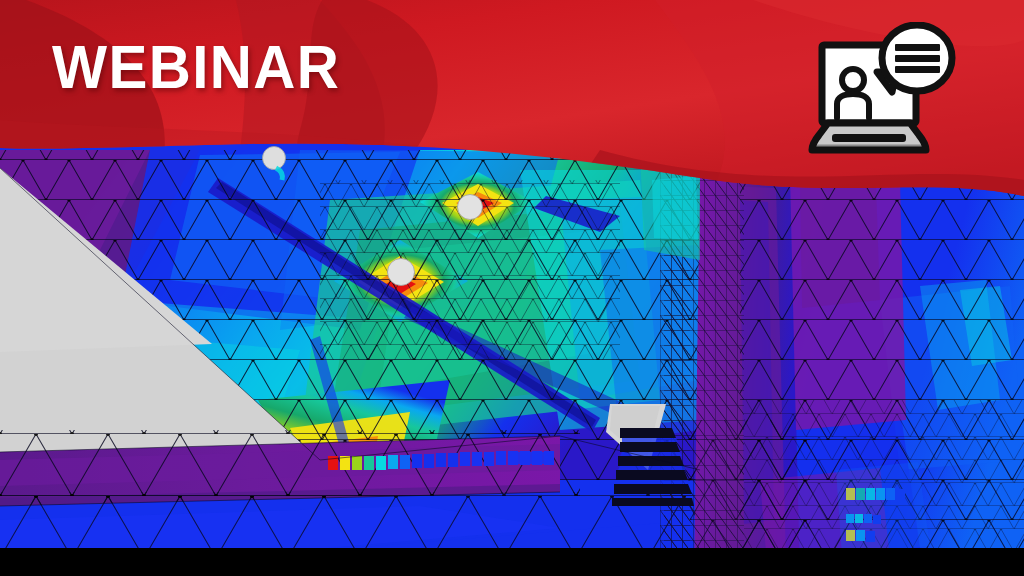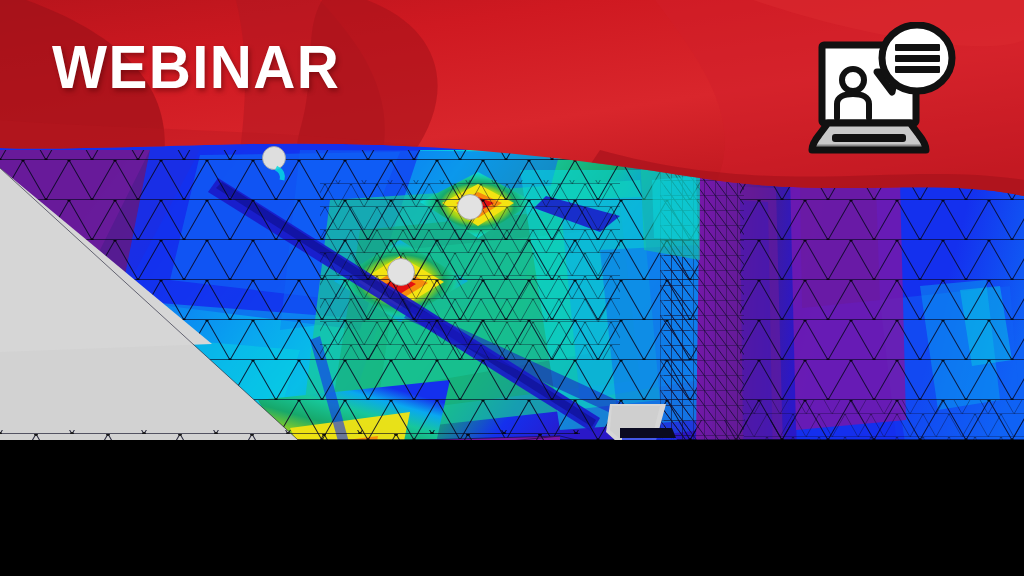--- a/index.html
+++ b/index.html
@@ -3,21 +3,21 @@
 <meta charset="utf-8">
 <style>
   html, body {
     margin: 0;
     padding: 0;
     background: #000;
   }
   #stage {
     position: relative;
     width: 1024px;
-    height: 440px;
+    height: 548px;
     overflow: hidden;
     font-family: "Liberation Sans", sans-serif;
     background: #be185d;
   }
 
   
   #fea-layer {
     position: absolute;
     inset: 0;
     width: 1024px;

